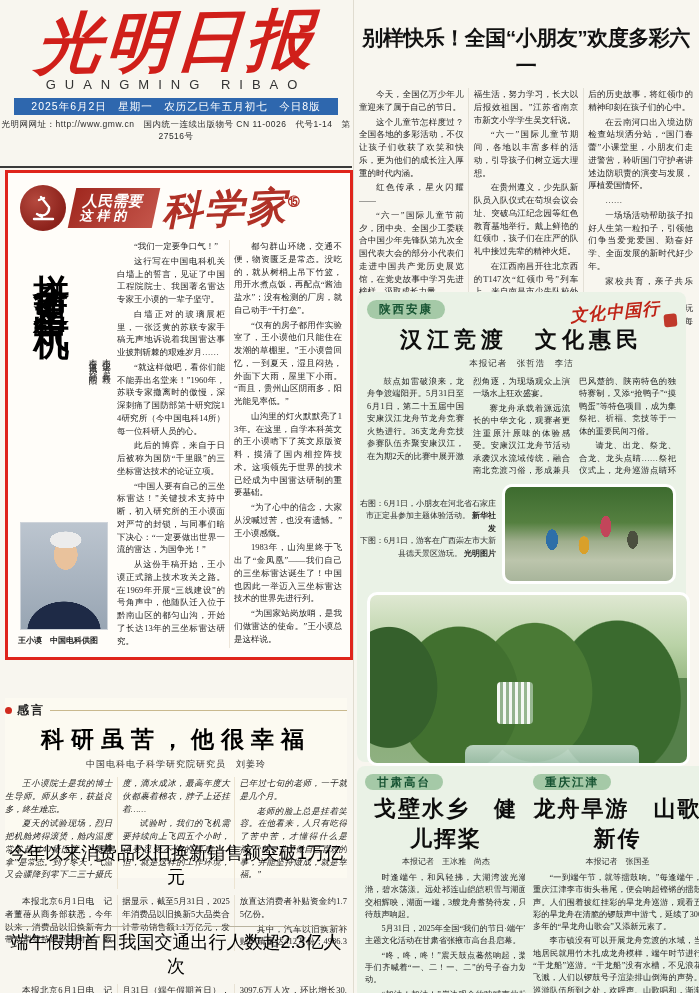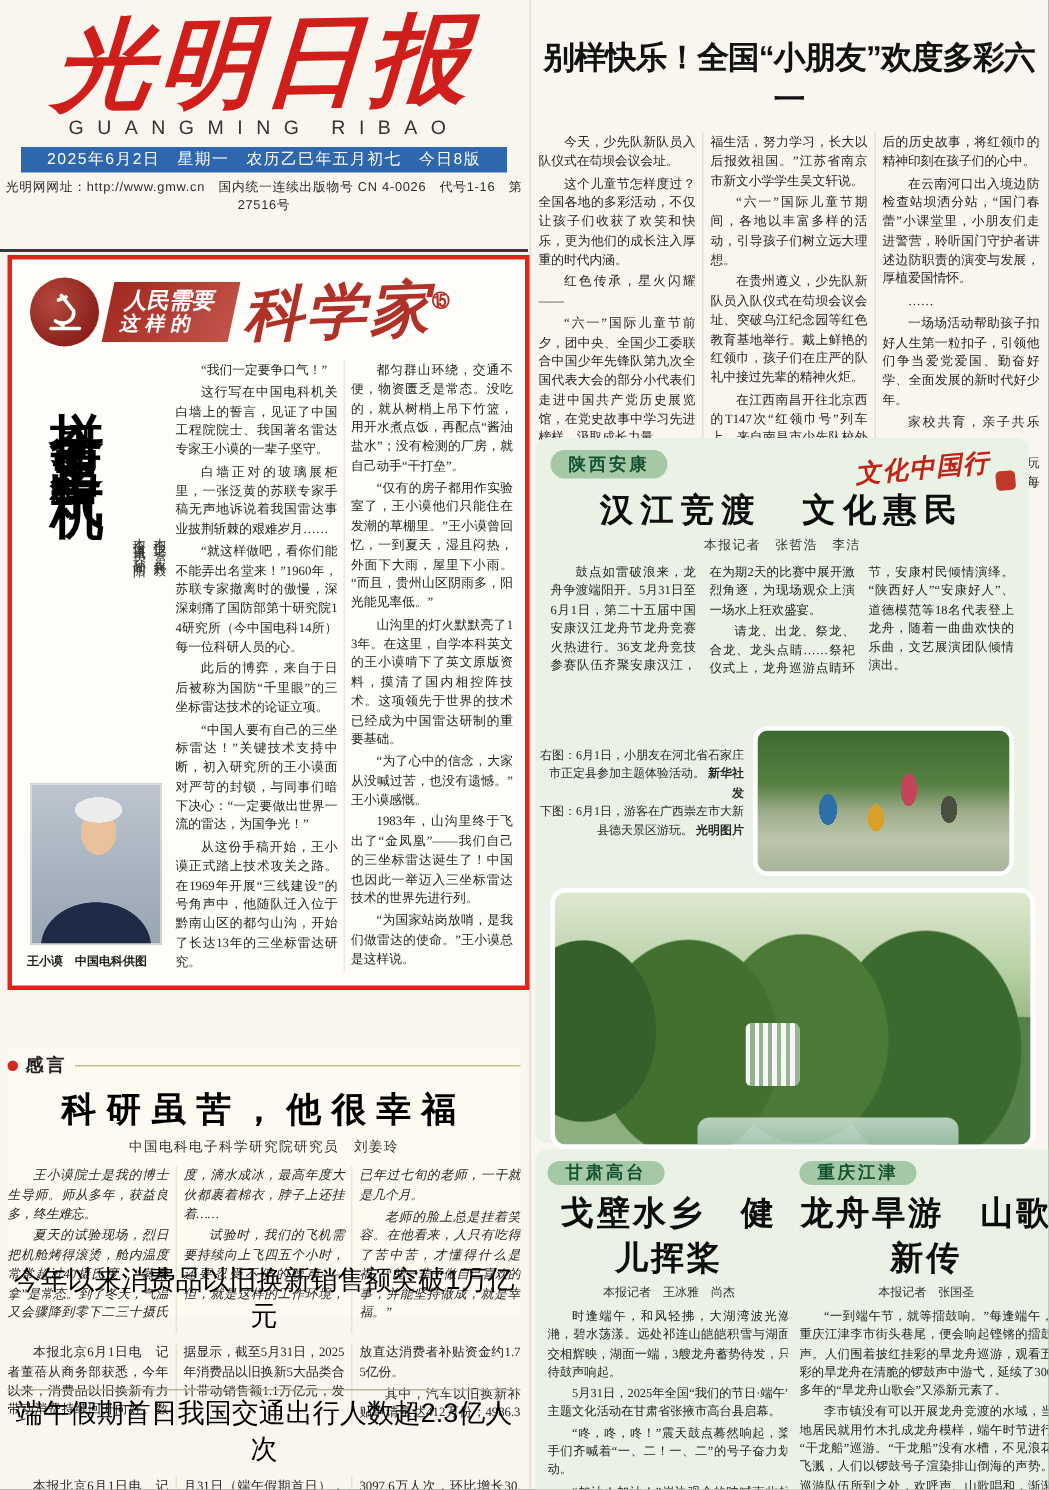--- a/index.html
+++ b/index.html
@@ -126,27 +126,27 @@
 <body>
 
 <div class="page">
 
   <div class="abs v-divider"></div>
 
   <div class="abs masthead">
     <div class="brand">光明日报</div>
     <div class="pinyin">GUANGMING RIBAO</div>
     <div class="datebar">2025年6月2日　星期一　农历乙巳年五月初七　今日8版</div>
-    <div class="infoline">光明网网址：http://www.gmw.cn　国内统一连续出版物号 CN 4-0026　代号1-16　第27516号</div>
+    <div class="infoline">光明网网址：http://www.gmw.cn　国内统一连续出版物号 CN 11-0026　代号1-14　第27516号</div>
   </div>
 
   <div class="abs top-article">
     <div class="ta-head">别样快乐！全国“小朋友”欢度多彩六一</div>
     <div class="ta-body jtext">
-        <p>今天，少先队新队员入队仪式在苟坝会议会址。</p>
+        <p>今天，全国亿万少年儿童迎来了属于自己的节日。</p>
         <p>这个儿童节怎样度过？全国各地的多彩活动，不仅让孩子们收获了欢笑和快乐，更为他们的成长注入厚重的时代内涵。</p>
         <p>红色传承，星火闪耀——</p>
         <p>“六一”国际儿童节前夕，团中央、全国少工委联合中国少年先锋队第九次全国代表大会的部分小代表们走进中国共产党历史展览馆，在党史故事中学习先进榜样，汲取成长力量。</p>
         <p>“要铭记先辈奋斗换来的美好生活，珍惜今天的幸福生活，努力学习，长大以后报效祖国。”江苏省南京市新文小学学生吴文轩说。</p>
         <p>“六一”国际儿童节期间，各地以丰富多样的活动，引导孩子们树立远大理想。</p>
         <p>在贵州遵义，少先队新队员入队仪式在苟坝会议会址、突破乌江纪念园等红色教育基地举行。戴上鲜艳的红领巾，孩子们在庄严的队礼中接过先辈的精神火炬。</p>
         <p>在江西南昌开往北京西的T147次“红领巾号”列车上，来自南昌市少先队校外辅导员讲述第一条红领巾背后的历史故事，将红领巾的精神印刻在孩子们的心中。</p>
         <p>在云南河口出入境边防检查站坝洒分站，“国门春蕾”小课堂里，小朋友们走进警营，聆听国门守护者讲述边防职责的演变与发展，厚植爱国情怀。</p>
         <p>……</p>
         <p>一场场活动帮助孩子扣好人生第一粒扣子，引领他们争当爱党爱国、勤奋好学、全面发展的新时代好少年。</p>
@@ -238,20 +238,21 @@
       <span class="tag">陕西安康</span>
       <span class="cnlogo">
         <span>文化中国行</span>
         <span class="seal"></span>
       </span>
     </div>
     <div class="sx-head">汉江竞渡　文化惠民</div>
     <div class="sx-byline">本报记者　张哲浩　李洁</div>
     <div class="sx-body jtext">
         <p>鼓点如雷破浪来，龙舟争渡端阳开。5月31日至6月1日，第二十五届中国安康汉江龙舟节龙舟竞赛火热进行。36支龙舟竞技参赛队伍齐聚安康汉江，在为期2天的比赛中展开激烈角逐，为现场观众上演一场水上狂欢盛宴。</p>
+        <p>赛龙舟承载着源远流长的中华文化，观赛者更注重原汁原味的体验感受。安康汉江龙舟节活动承袭汉水流域传统，融合南北竞渡习俗，形成兼具巴风楚韵、陕南特色的独特赛制，又添“抢鸭子”“摸鸭蛋”等特色项目，成为集祭祀、祈福、竞技等于一体的重要民间习俗。</p>
         <p>请龙、出龙、祭龙、合龙、龙头点睛……祭祀仪式上，龙舟巡游点睛环节，安康村民倾情演绎。“陕西好人”“安康好人”、道德模范等18名代表登上龙舟，随着一曲曲欢快的乐曲，文艺展演团队倾情演出。</p>
       </div>
     <div class="photo-row">
       <div class="captions">
         <span>右图：6月1日，小朋友在河北省石家庄市正定县参加主题体验活动。</span>
         <span class="credit">新华社发</span><br>
         <span>下图：6月1日，游客在广西崇左市大新县德天景区游玩。</span>
         <span class="credit">光明图片</span>
       </div>
       <div class="kids-photo"></div>

